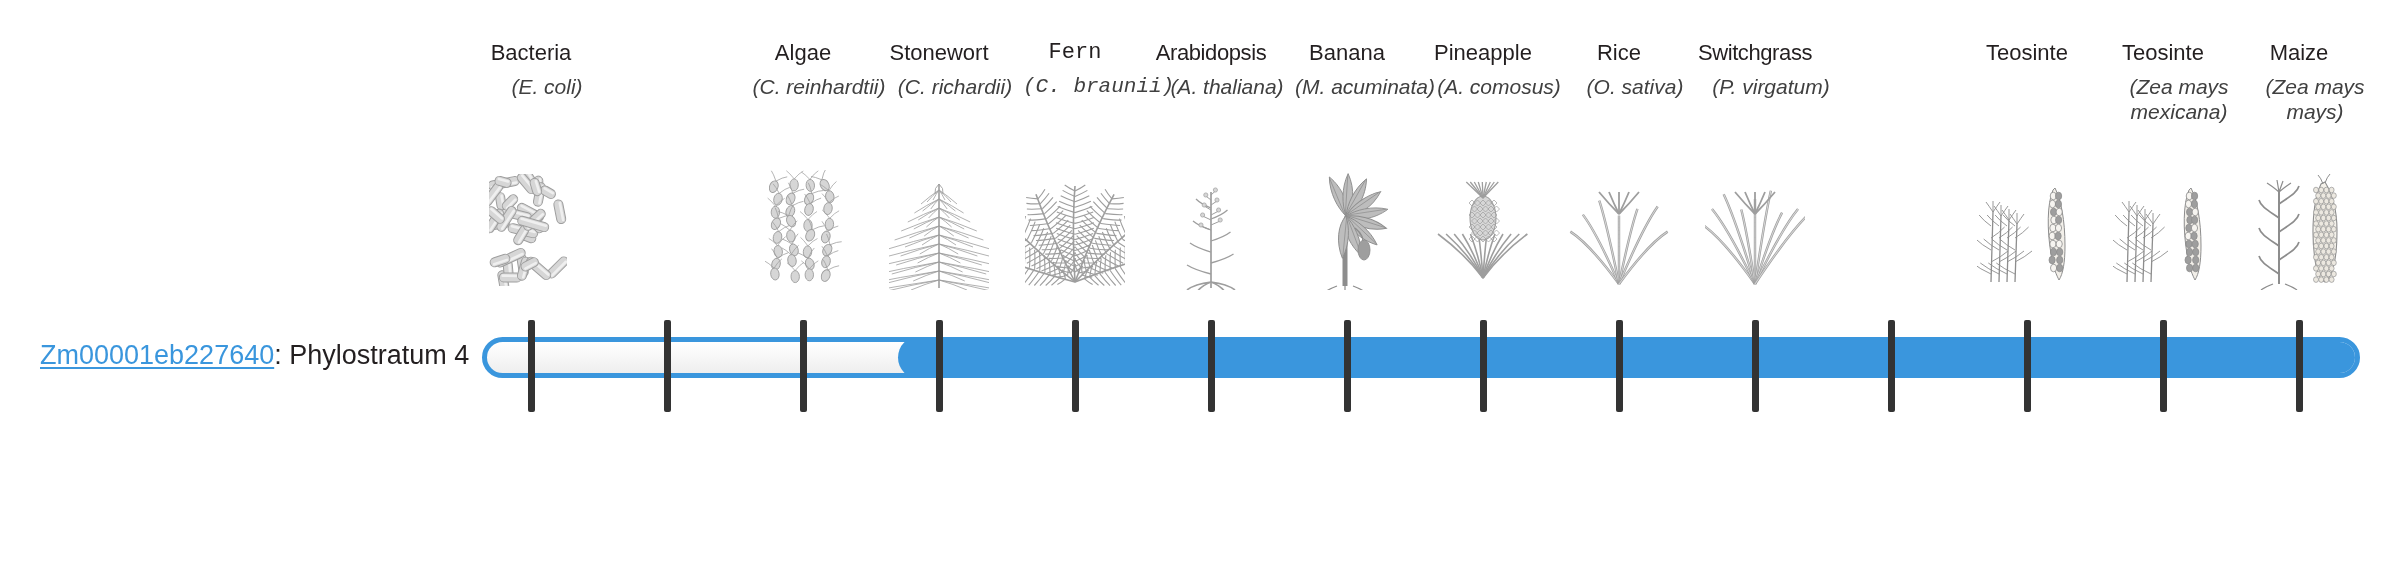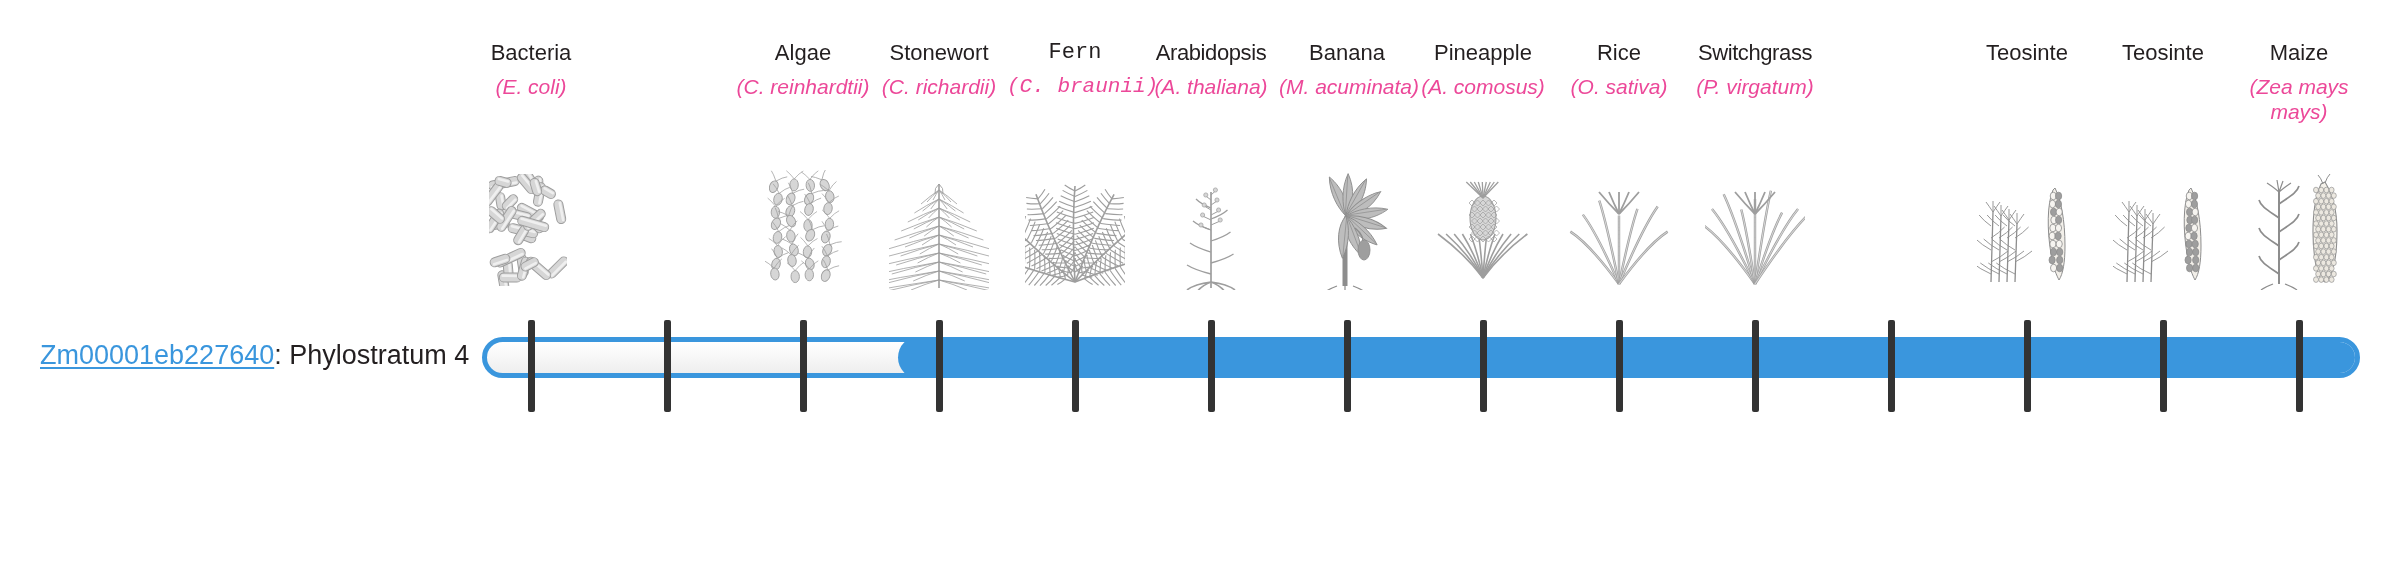--- a/index.html
+++ b/index.html
@@ -68,26 +68,26 @@
     font-size: 22px;
     line-height: 26px;
     color: #231f20;
     white-space: nowrap;
   }
   .common-name.tight { letter-spacing: -0.4px; }
 
   .sci-name {
     position: absolute;
     top: 74px;
-    left: 0;
+    left: 16px;
     width: 136px;
     font-size: 21px;
     line-height: 25px;
     font-style: italic;
-    color: #ec4899;
+    color: #404040;
   }
   .sci-name.nowrap { white-space: nowrap; }
 
   
   .organism {
     position: absolute;
     top: 170px;
     left: 18px;
     width: 100px;
     height: 120px;
@@ -1107,20 +1107,21 @@
             <ellipse cx="82.7" cy="90" rx="3.1" ry="3.8" fill="#9e9e9e" stroke="#8d8d8d" stroke-width="0.8"></ellipse>
             <ellipse cx="76.6" cy="98" rx="3.1" ry="3.8" fill="#f6f4f0" stroke="#8d8d8d" stroke-width="0.8"></ellipse>
             <ellipse cx="82.7" cy="98" rx="3.1" ry="3.8" fill="#9e9e9e" stroke="#8d8d8d" stroke-width="0.8"></ellipse>
           </svg>
         </div>
       </div>
       <div class="tick" style="left: 1564px;"></div>
       <div class="rank-wrap" style="left: 1558px;"></div>
       <div class="col" style="left: 1700px;">
         <div class="common-name">Teosinte</div>
+        <div class="sci-name">(Zea mays mexicana)</div>
         <div class="organism">
           <svg viewBox="0 0 100 120">
             <path d="M14 112 L16 42" stroke="#8d8d8d" stroke-width="1.3" fill="none"></path>
             <path d="M14 104 q-11 -5 -18.7 -11" fill="none" stroke="#8d8d8d" stroke-width="0.9"></path>
             <path d="M14 92 q10 -5 17 -11" fill="none" stroke="#8d8d8d" stroke-width="0.9"></path>
             <path d="M14 80 q-9 -5 -15.299999999999999 -11" fill="none" stroke="#8d8d8d" stroke-width="0.9"></path>
             <path d="M14 68 q8 -5 13.6 -11" fill="none" stroke="#8d8d8d" stroke-width="0.9"></path>
             <path d="M14 56 q-7 -5 -11.9 -11" fill="none" stroke="#8d8d8d" stroke-width="0.9"></path>
             <path d="M16 42 q-4 -6 -7 -10 M16 42 q4 -6 7 -10 M16 42 l0 -11" fill="none" stroke="#8d8d8d" stroke-width="0.9"></path>
             <path d="M22 112 L24 46" stroke="#8d8d8d" stroke-width="1.3" fill="none"></path>

